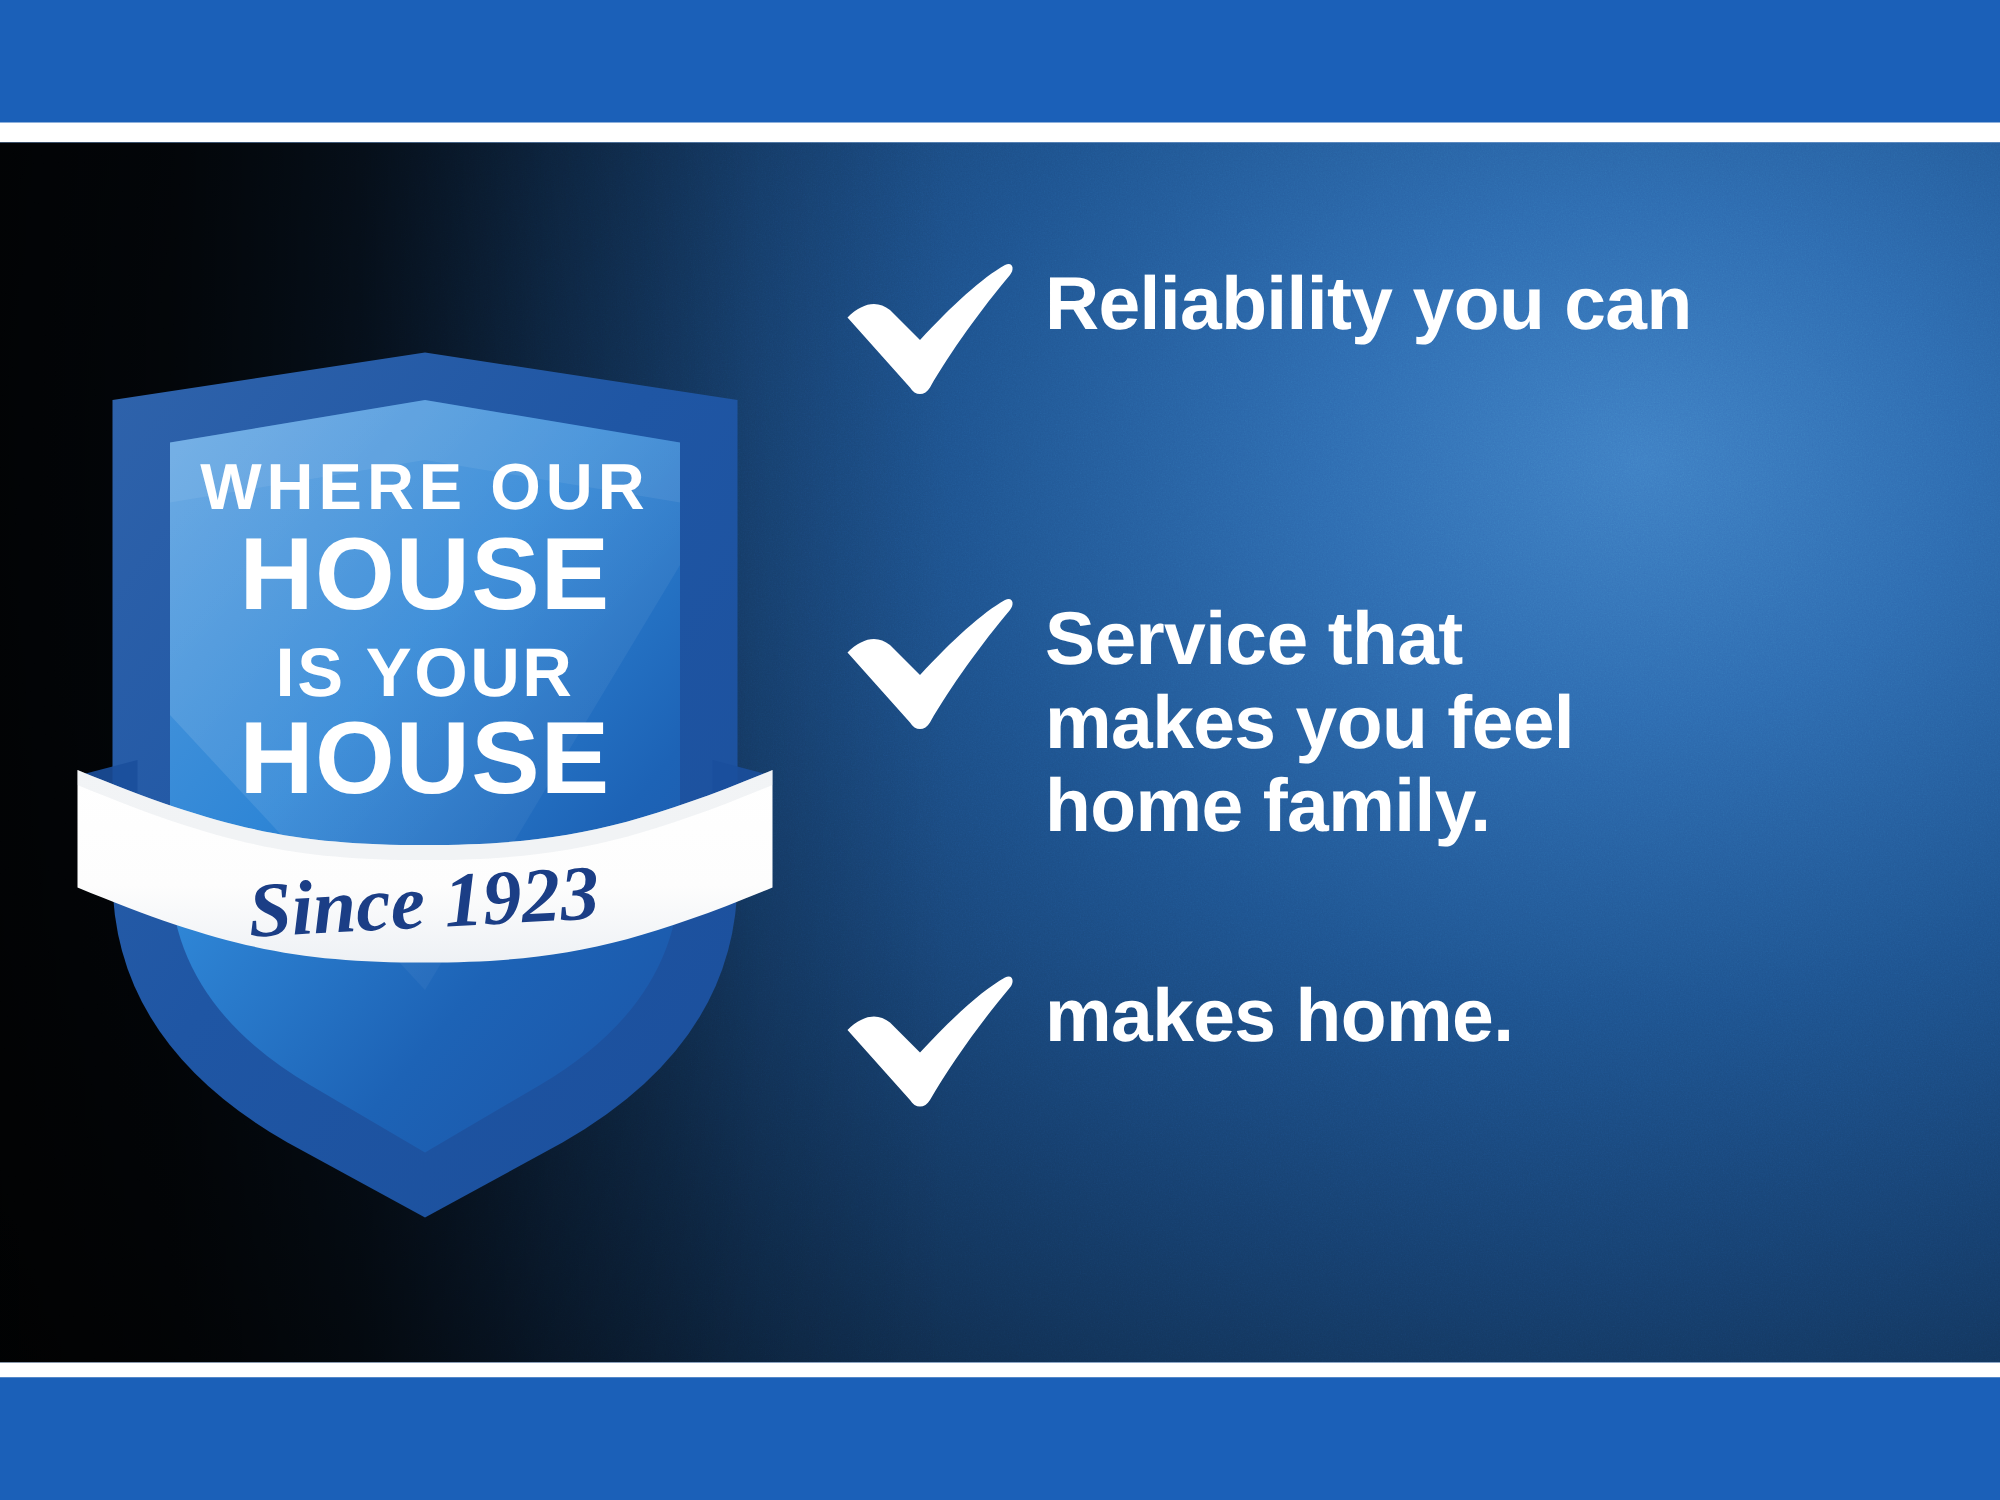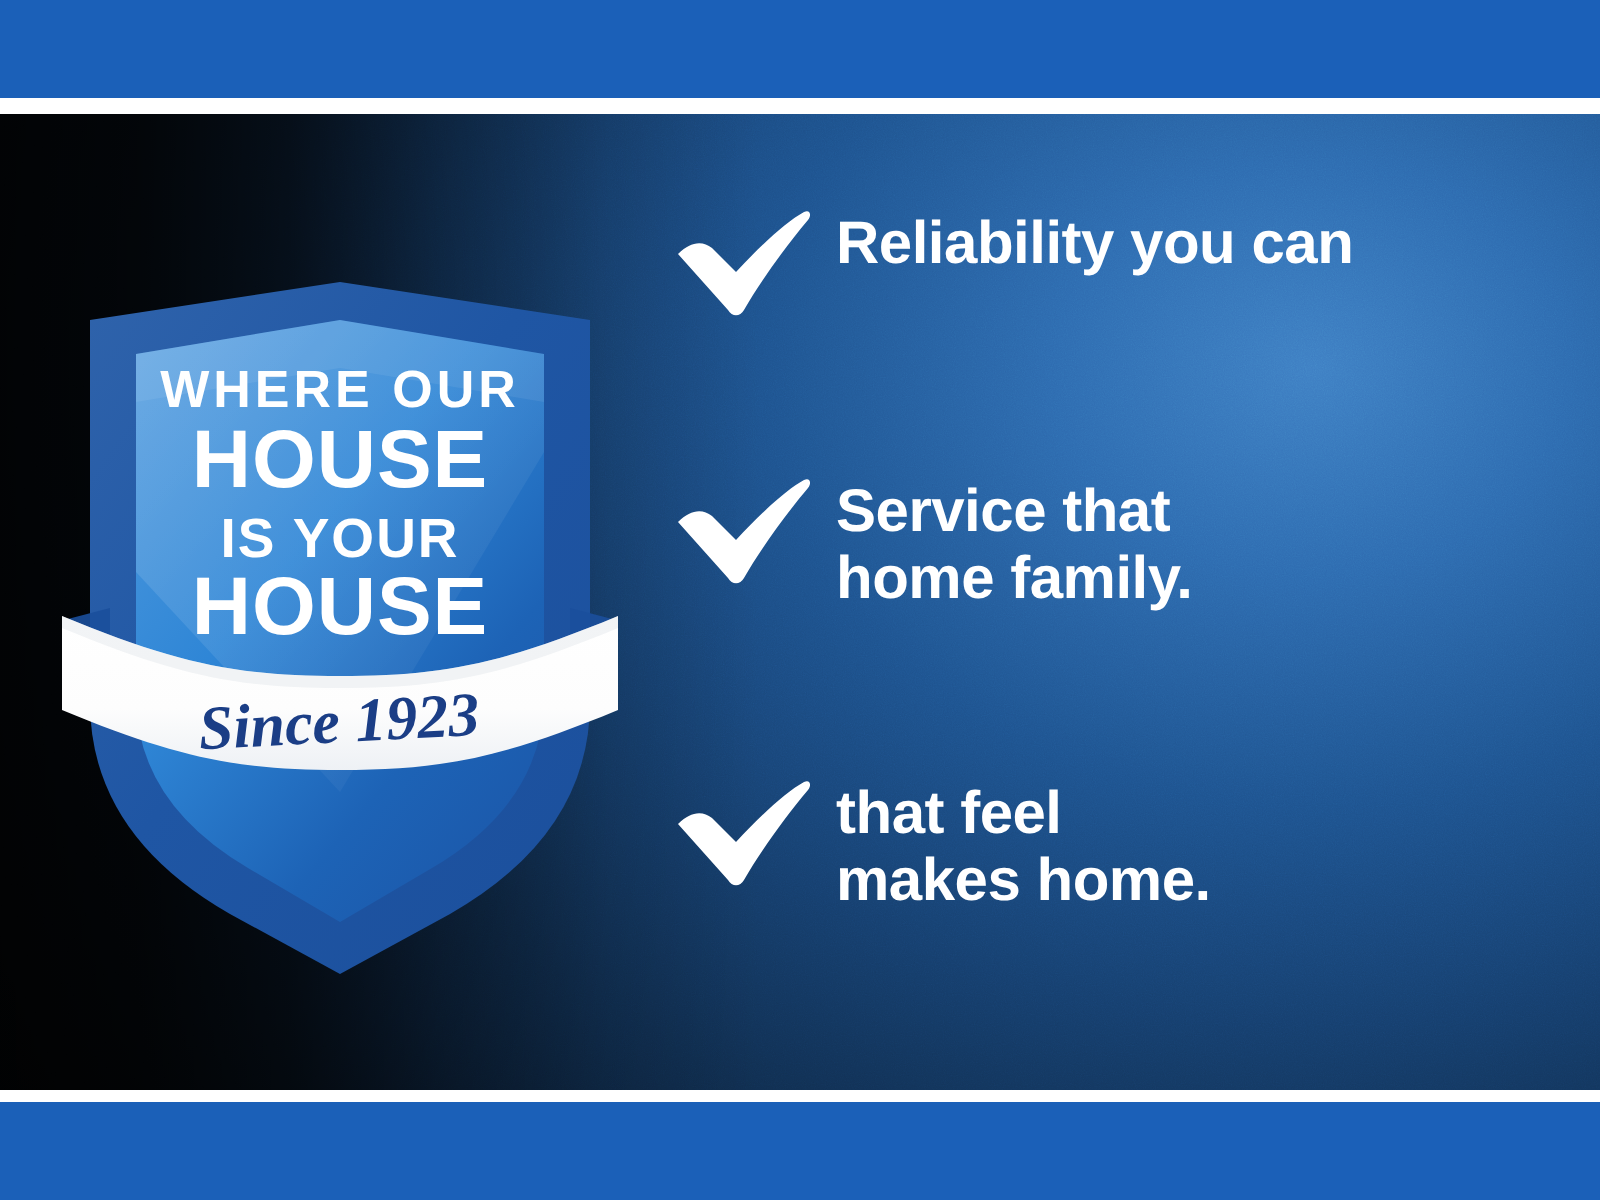--- a/index.html
+++ b/index.html
@@ -205,34 +205,34 @@
     <div class="bullet b2">
       <span class="check">
         <svg viewBox="0 0 140 112" xmlns="http://www.w3.org/2000/svg">
           <path d="M4 48 C16 36 28 34 38 42 L62 66 C88 38 112 16 130 6
                    C136 3 138 9 134 14 C112 40 86 76 70 104
                    C66 111 58 111 54 104 Z" fill="#ffffff"></path>
         </svg>
       </span>
       <div class="btext">
         <span class="ln">Service that</span>
+        <span class="ln">makes you feel</span>
         <span class="ln">home family.</span>
       </div>
     </div>
 
     <div class="bullet b3">
       <span class="check">
         <svg viewBox="0 0 140 112" xmlns="http://www.w3.org/2000/svg">
           <path d="M4 48 C16 36 28 34 38 42 L62 66 C88 38 112 16 130 6
                    C136 3 138 9 134 14 C112 40 86 76 70 104
                    C66 111 58 111 54 104 Z" fill="#ffffff"></path>
         </svg>
       </span>
       <div class="btext">
-        <span class="ln">that feel</span>
         <span class="ln">makes home.</span>
       </div>
     </div>
 
   </div>
 
   <div class="bar-bottom-rule"></div>
   <div class="bar-bottom"></div>
 
 </div>

